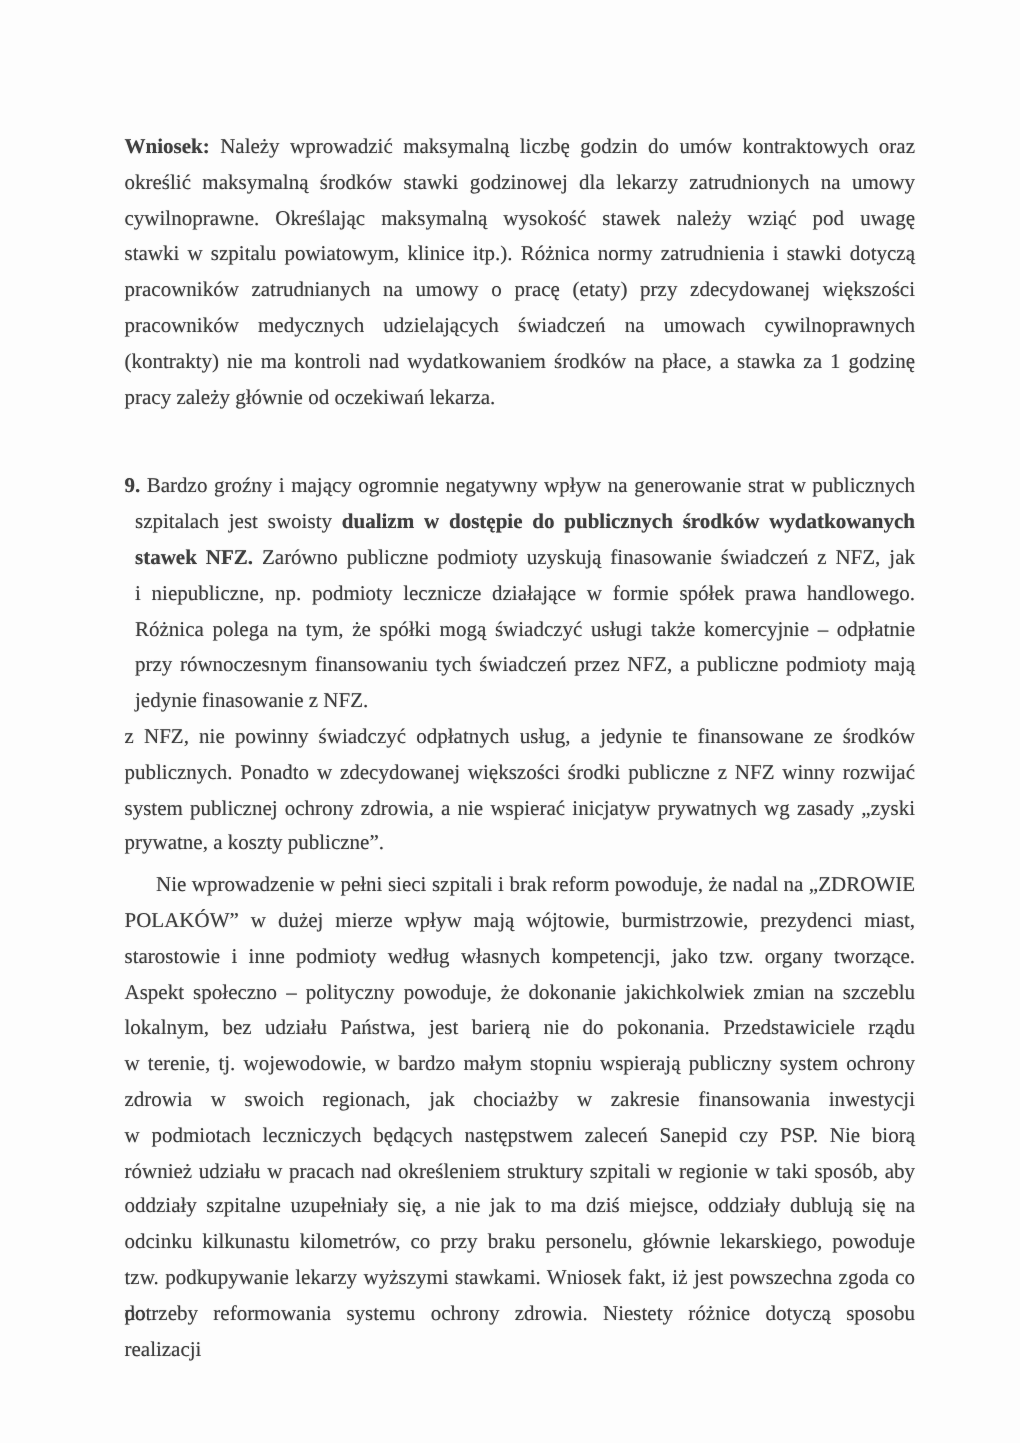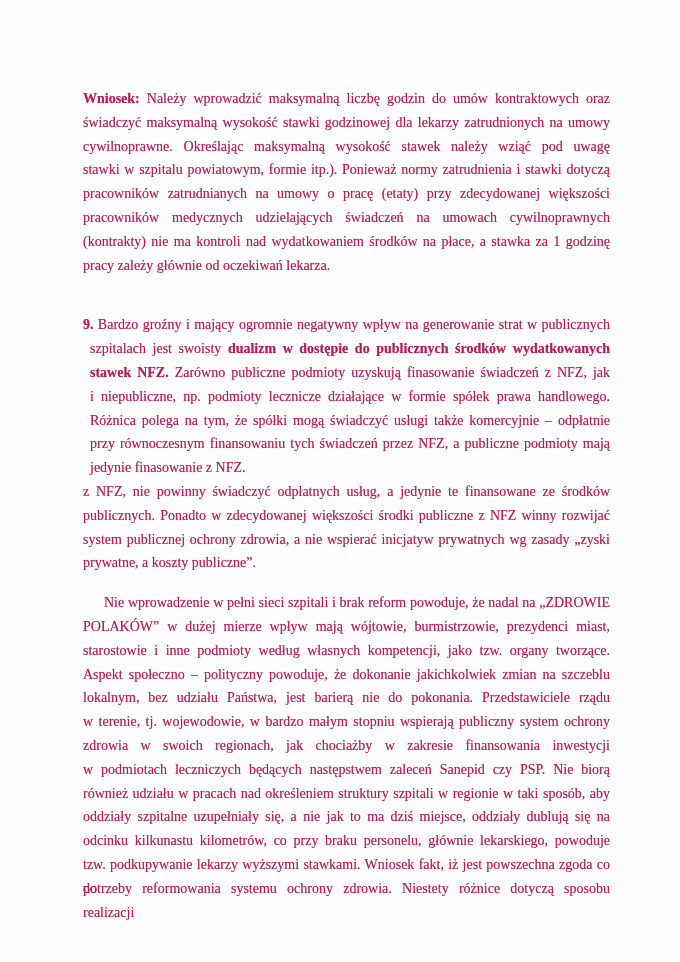--- a/index.html
+++ b/index.html
@@ -40,32 +40,32 @@
     overflow: visible;
   }
   .line.end {
     text-align-last: left;
   }
   .b { font-weight: bold; }
   .num { font-weight: bold; }
   .para.numbered { padding-left: 7px; margin-top: 36px; }
   .para.numbered .line.first { text-indent: -7px; }
   .para.indented .line.first { text-indent: 21px; }
-  .para.gap-before { margin-top: 16px; }
+  .para.gap-before { margin-top: 4px; }
 </style>
 </head>
 <body style="background: rgb(253, 253, 253);">
 
 <div class="page">
-  <div class="doc-body" id="doc" style="color: #be185d;">
+  <div class="doc-body" id="doc" style="color: #404040;">
       <div class="para plain">
         <div class="line first"><span class="b">Wniosek:</span><span> Należy wprowadzić maksymalną liczbę godzin do umów kontraktowych oraz</span></div>
-        <div class="line"><span>świadczyć maksymalną wysokość stawki godzinowej dla lekarzy zatrudnionych na umowy</span></div>
+        <div class="line"><span>określić maksymalną środków stawki godzinowej dla lekarzy zatrudnionych na umowy</span></div>
         <div class="line"><span>cywilnoprawne. Określając maksymalną wysokość stawek należy wziąć pod uwagę</span></div>
-        <div class="line"><span>stawki w szpitalu powiatowym, formie itp.). Ponieważ normy zatrudnienia i stawki dotyczą</span></div>
+        <div class="line"><span>stawki w szpitalu powiatowym, klinice itp.). Różnica normy zatrudnienia i stawki dotyczą</span></div>
         <div class="line"><span>pracowników zatrudnianych na umowy o pracę (etaty) przy zdecydowanej większości</span></div>
         <div class="line"><span>pracowników medycznych udzielających świadczeń na umowach cywilnoprawnych</span></div>
         <div class="line"><span>(kontrakty) nie ma kontroli nad wydatkowaniem środków na płace, a stawka za 1 godzinę</span></div>
         <div class="line end"><span>pracy zależy głównie od oczekiwań lekarza.</span></div>
       </div>
       <div class="para numbered">
         <div class="line first"><span class="num">9. </span><span>Bardzo groźny i mający ogromnie negatywny wpływ na generowanie strat w publicznych</span></div>
         <div class="line"><span>szpitalach jest swoisty </span><span class="b">dualizm w dostępie do publicznych środków wydatkowanych</span></div>
         <div class="line"><span class="b">stawek NFZ.</span><span> Zarówno publiczne podmioty uzyskują finasowanie świadczeń z NFZ, jak</span></div>
         <div class="line"><span>i niepubliczne, np. podmioty lecznicze działające w formie spółek prawa handlowego.</span></div>

